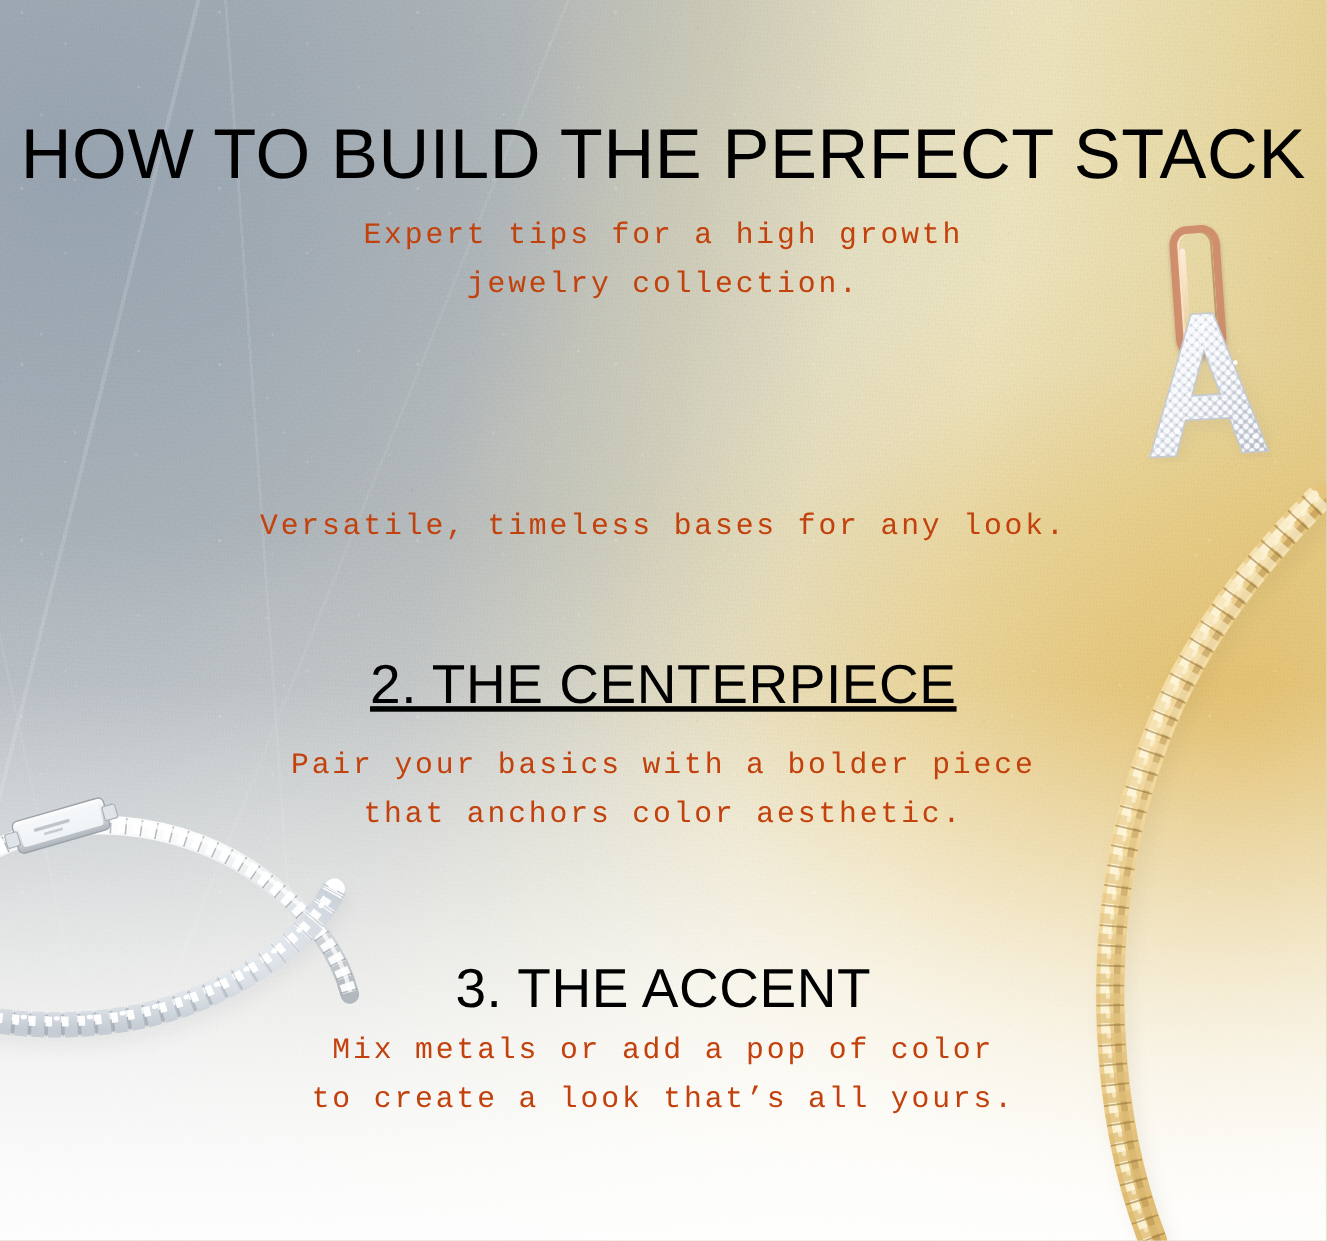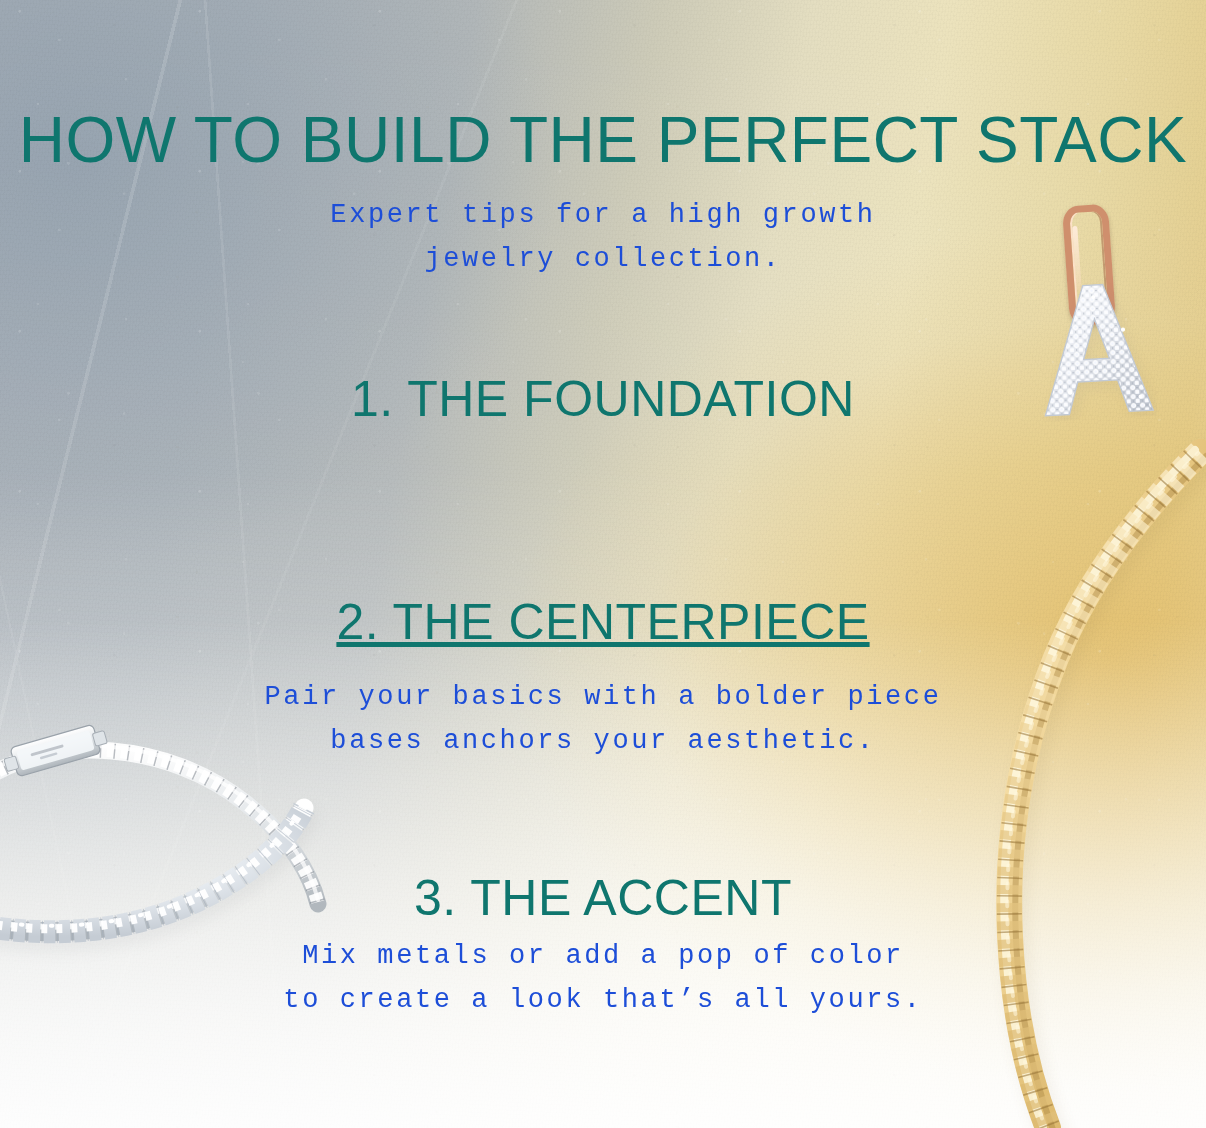--- a/index.html
+++ b/index.html
@@ -95,31 +95,31 @@
             mask-image:linear-gradient(115deg, rgba(0,0,0,.95) 0%, rgba(0,0,0,.5) 38%, rgba(0,0,0,0) 62%);
   }
 
   
   .content{position:absolute;inset:0;}
   .tblock{position:absolute;left:0;width:1206px;text-align:center;}
 
   .headline{
     font-family:"Liberation Sans",sans-serif;
     font-weight:400;
-    color:#0f766e;
+    color:#000000;
     letter-spacing:.5px;
     white-space:nowrap;
     line-height:1;
   }
   .h-main{font-size:64px;}
   .h-sec{font-size:50px;}
 
   .body-copy{
     font-family:"Liberation Mono","DejaVu Sans Mono",monospace;
-    color:#1d4ed8;
+    color:#c2410c;
     font-size:27px;
     letter-spacing:2.6px;
     line-height:1.62;
     white-space:pre-line;
   }
 
   
 
   
   #pendant{position:absolute;left:1030px;top:205px;width:130px;height:215px;}
@@ -288,24 +288,24 @@
     </svg>
   </div>
 
   <div class="content">
 
     <div class="tblock headline h-main" style="top:108px;">HOW TO BUILD THE PERFECT STACK</div>
 
     <div class="tblock body-copy" style="top:194px;">Expert tips for a high growth
 jewelry collection.</div>
 
-    <div class="tblock headline h-sec" style="top:374px;">1. THE FOUNDATION</div>
+    <div class="tblock body-copy" style="top:458px;">Versatile, timeless bases for any look.</div>
 
     <div class="tblock headline h-sec" style="top:597px;text-decoration:underline;">2. THE CENTERPIECE</div>
     <div class="tblock body-copy" style="top:676px;">Pair your basics with a bolder piece
-bases anchors your aesthetic.</div>
+that anchors color aesthetic.</div>
 
     <div class="tblock headline h-sec" style="top:873px;">3. THE ACCENT</div>
     <div class="tblock body-copy" style="top:935px;">Mix metals or add a pop of color
 to create a look that’s all yours.</div>
 
   </div>
 </div>
 
 </body></html>

